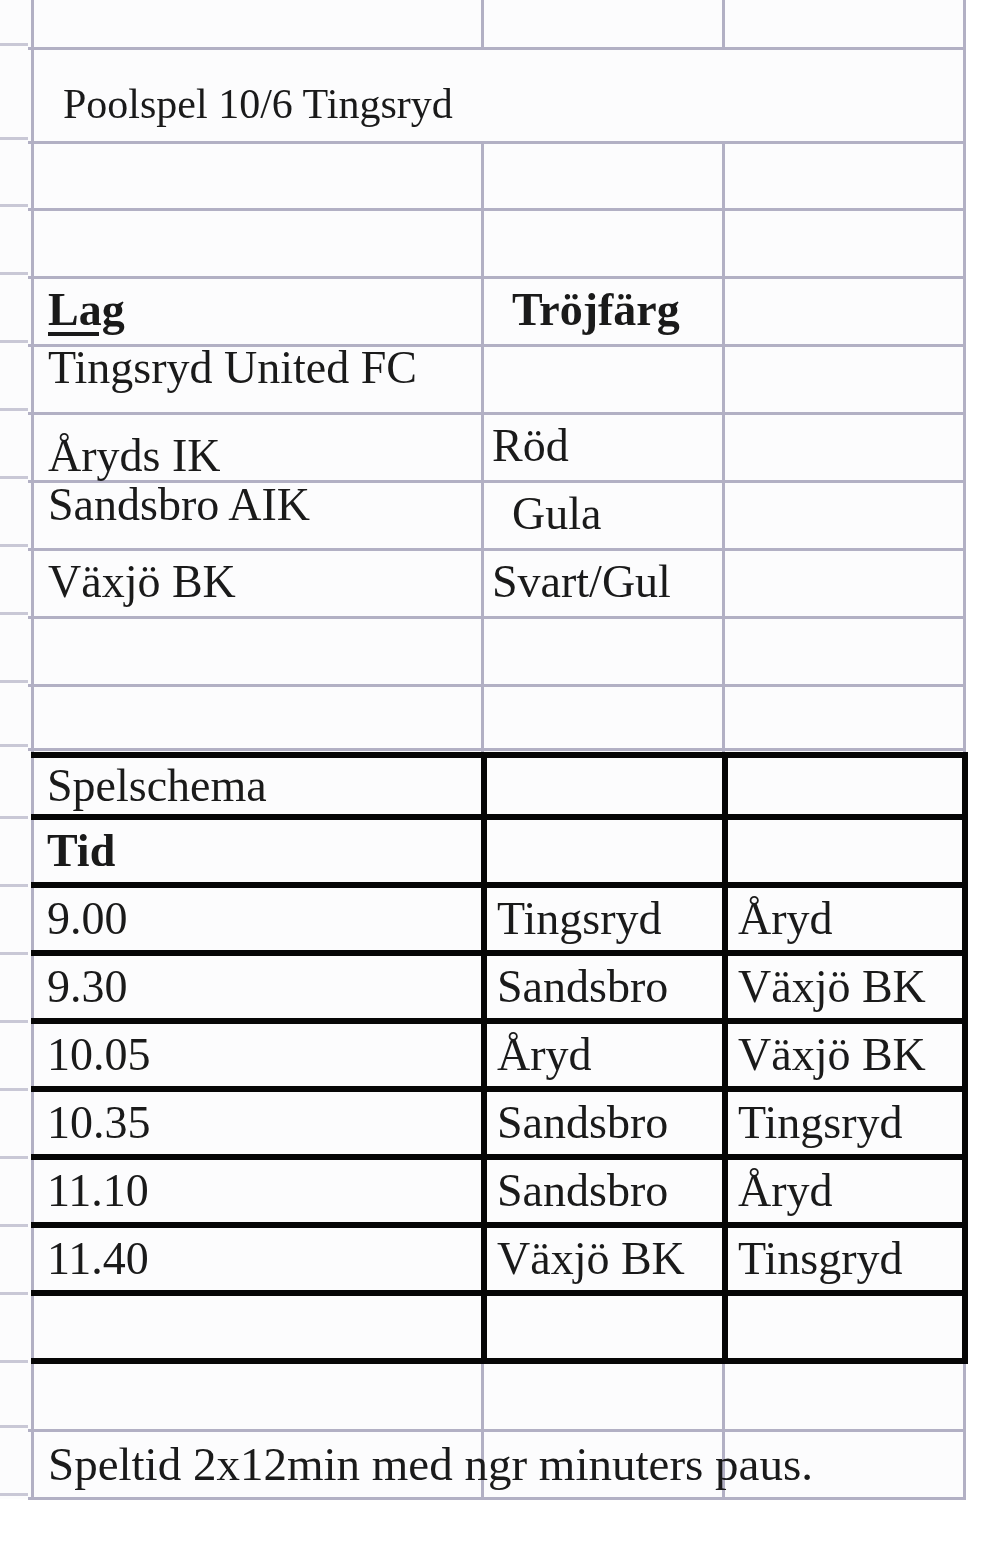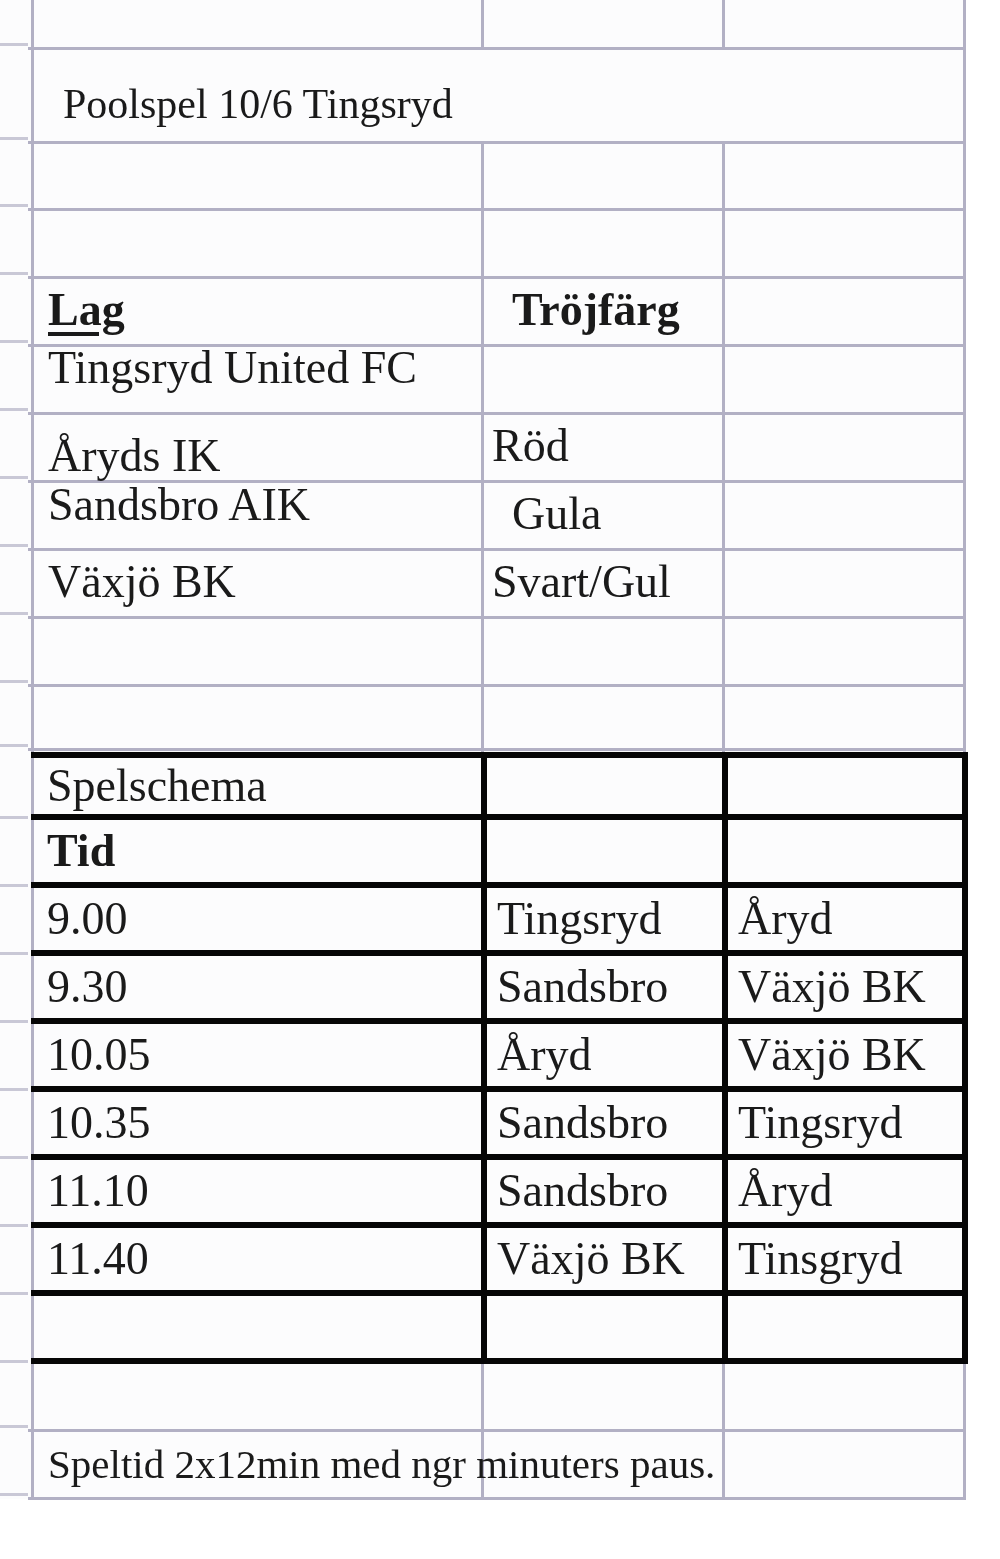--- a/index.html
+++ b/index.html
@@ -64,21 +64,21 @@
     font-size:46px;line-height:1;white-space:nowrap;
     padding-left:16px;
   }
   .scell.c1{border-right:6px solid var(--thick);}
   .scell.c2{border-right:6px solid var(--thick);padding-left:10px;}
   .scell.c3{padding-left:10px;}
   .srow.last .scell{border-bottom:none;}
 
   .footer-note{
     left:44px;top:1431px;height:66px;
-    font-size:41px;
+    font-size:47px;
     padding-left:4px;
   }
 </style>
 </head>
 <body>
 
 <div class="canvas">
 
   <div class="void-right"></div>
   <div class="void-bottom"></div>

